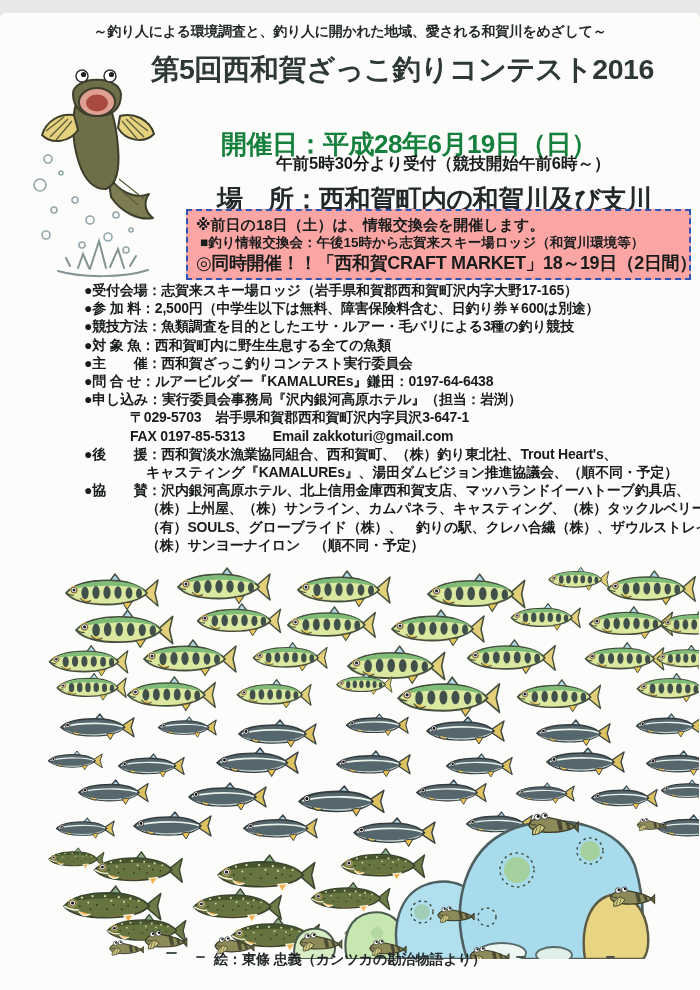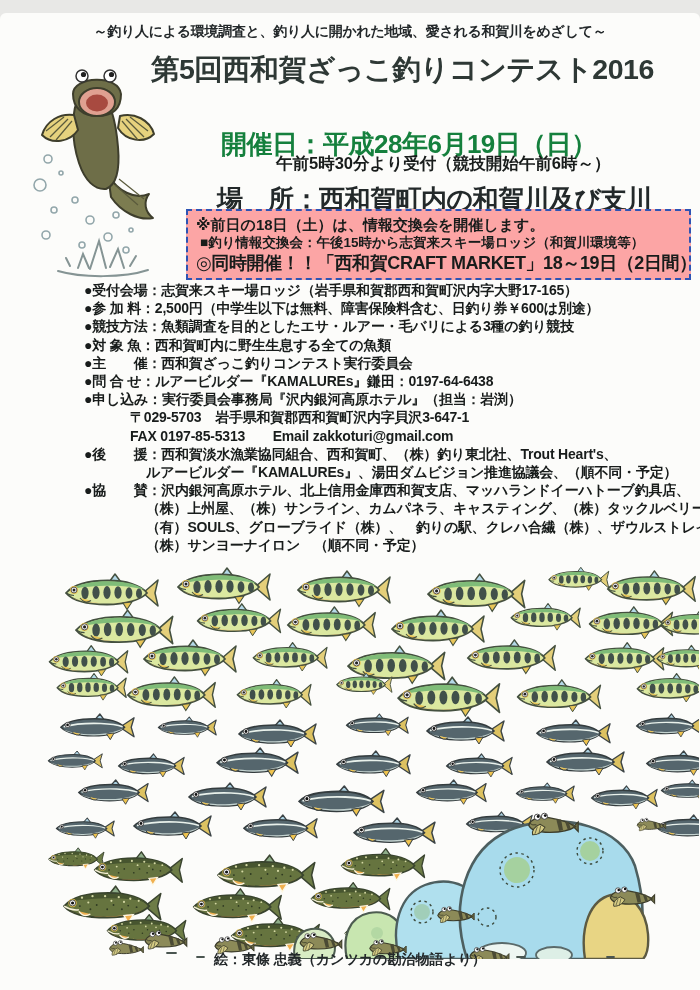--- a/index.html
+++ b/index.html
@@ -103,21 +103,21 @@
       <div class="dl">●受付会場：志賀来スキー場ロッジ（岩手県和賀郡西和賀町沢内字大野17-165）</div>
       <div class="dl">●参 加 料：2,500円（中学生以下は無料、障害保険料含む、日釣り券￥600は別途）</div>
       <div class="dl">●競技方法：魚類調査を目的としたエサ・ルアー・毛バリによる3種の釣り競技</div>
       <div class="dl">●対 象 魚：西和賀町内に野生生息する全ての魚類</div>
       <div class="dl">●主　　催：西和賀ざっこ釣りコンテスト実行委員会</div>
       <div class="dl">●問 合 せ：ルアービルダー『KAMALUREs』鎌田：0197-64-6438</div>
       <div class="dl">●申し込み：実行委員会事務局『沢内銀河高原ホテル』（担当：岩渕）</div>
       <div class="dl ind-b">〒029-5703　岩手県和賀郡西和賀町沢内字貝沢3-647-1</div>
       <div class="dl ind-b">FAX 0197-85-5313　　Email  zakkoturi@gmail.com</div>
       <div class="dl">●後　　援：西和賀淡水漁業協同組合、西和賀町、（株）釣り東北社、Trout Heart's、</div>
-      <div class="dl ind-c">ルアービルダー『KAMALUREs』、湯田ダムビジョン推進協議会、（順不同・予定）</div>
+      <div class="dl ind-c">キャスティング『KAMALUREs』、湯田ダムビジョン推進協議会、（順不同・予定）</div>
       <div class="dl">●協　　賛：沢内銀河高原ホテル、北上信用金庫西和賀支店、マッハランドイーハトーブ釣具店、</div>
       <div class="dl ind-c">（株）上州屋、（株）サンライン、カムパネラ、キャスティング、（株）タックルベリー、</div>
       <div class="dl ind-c">（有）SOULS、グローブライド（株）、　釣りの駅、クレハ合繊（株）、ザウルストレイン（有）、</div>
       <div class="dl ind-c">（株）サンヨーナイロン　（順不同・予定）</div>
     </div>
 
   <svg class="abs school-svg" viewBox="0 0 652 392">
     <defs>
       <g id="fy">
         <polygon points="44,13 52,2 60,13" fill="#b5d9e8" stroke="#44503f" stroke-width="1.5" stroke-linejoin="round"></polygon>

